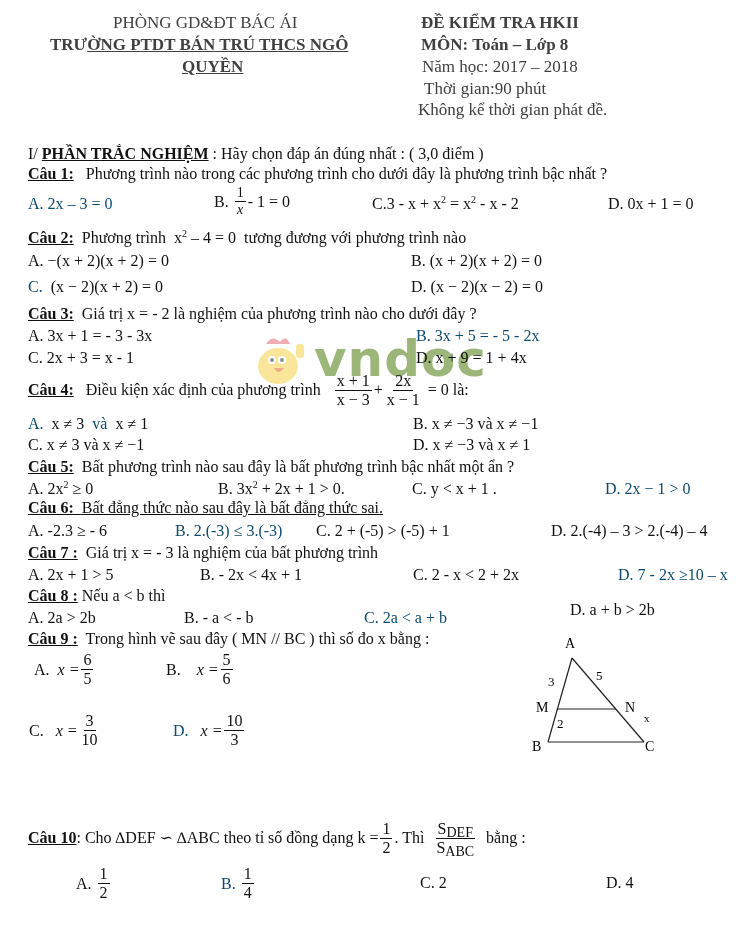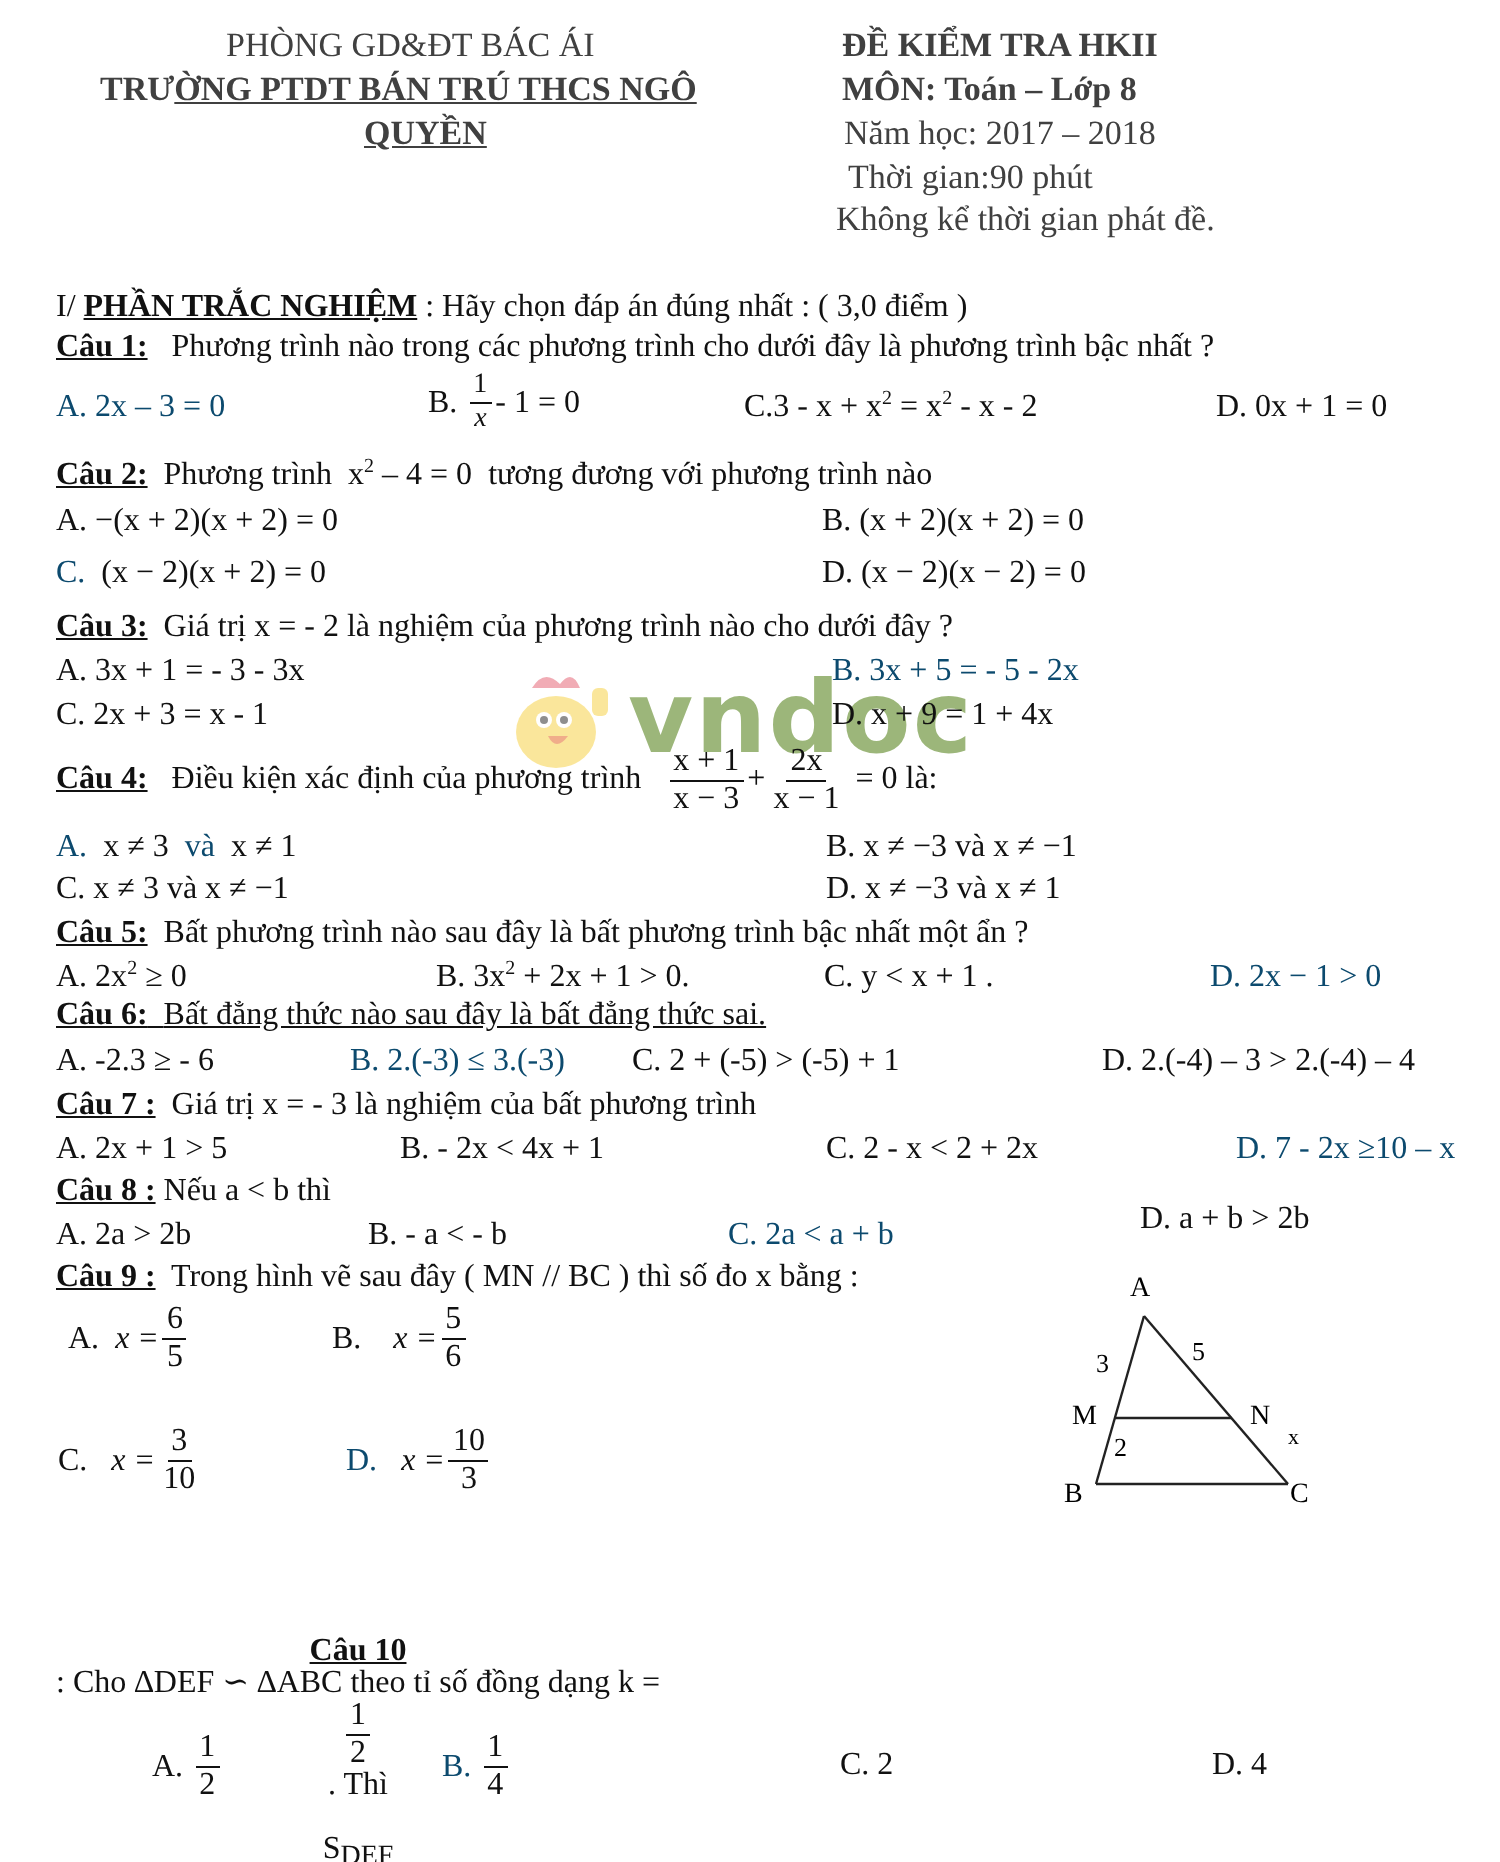--- a/index.html
+++ b/index.html
@@ -212,21 +212,21 @@
   <text x="12" y="121" font-size="14" font-family="Liberation Serif, serif">B</text>
   <text x="125" y="121" font-size="14" font-family="Liberation Serif, serif">C</text>
   <text x="16" y="82" font-size="14" font-family="Liberation Serif, serif">M</text>
   <text x="105" y="82" font-size="14" font-family="Liberation Serif, serif">N</text>
   <text x="28" y="56" font-size="13" font-family="Liberation Serif, serif">3</text>
   <text x="76" y="50" font-size="13" font-family="Liberation Serif, serif">5</text>
   <text x="37" y="98" font-size="13" font-family="Liberation Serif, serif">2</text>
   <text x="124" y="92" font-size="11" font-family="Liberation Serif, serif">x</text>
 </svg>
 
-<div class="abs" style="left:28px; top:818px; display:flex; align-items:center; height:40px;flex-direction:column;">
+<div class="abs" style="left:28px; top:818px; display:flex; align-items:center; height:40px;">
   <span class="q-label">Câu 10</span><span>: Cho ∆DEF ∽ ∆ABC theo tỉ số đồng dạng  k =</span>
   <span class="frac">
       <span class="num">1</span>
       <span class="den">2</span>
     </span>
   <span>. Thì</span>&nbsp;&nbsp;
   <span class="frac">
     <span class="num"><span>S</span><sub>DEF</sub></span>
     <span class="den"><span>S</span><sub>ABC</sub></span>
   </span>&nbsp;&nbsp;

